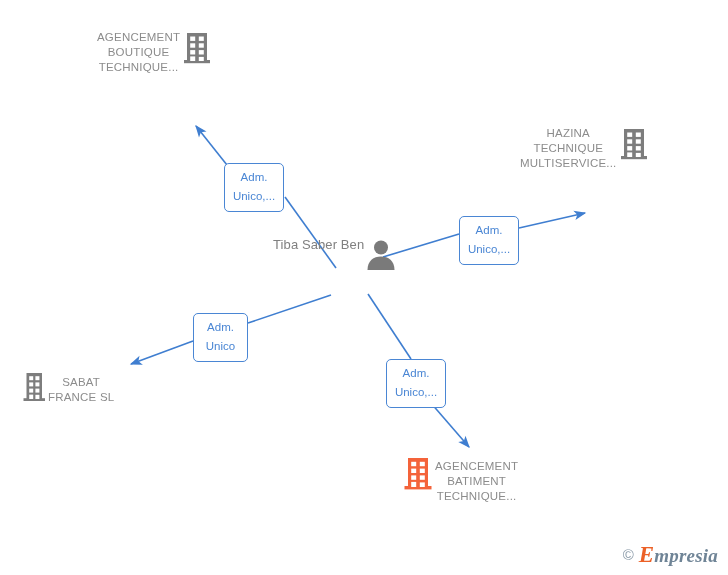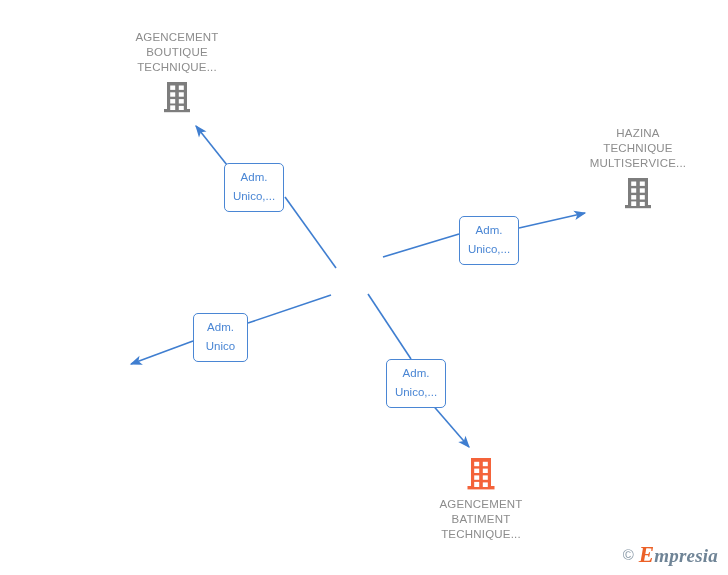--- a/index.html
+++ b/index.html
@@ -23,22 +23,21 @@
     left: 0;
     top: 0;
     width: 728px;
     height: 575px;
   }
 
   
   .node {
     position: absolute;
     display: flex;
-    flex-direction: column;
-    align-items: center;
+    flex-direction: row;
     width: 160px;
     margin-left: -80px;
   }
   .node-label {
     font-size: 11.5px;
     line-height: 15px;
     color: #8c8c8c;
     text-align: center;
     letter-spacing: 0.2px;
     white-space: pre-line;
@@ -159,41 +158,68 @@
         <rect x="10.2" y="13.3" width="5" height="4.4" fill="#ffffff"></rect>
         <rect x="18.8" y="13.3" width="5" height="4.4" fill="#ffffff"></rect>
         <rect x="10.2" y="20.1" width="5" height="4.4" fill="#ffffff"></rect>
         <rect x="18.8" y="20.1" width="5" height="4.4" fill="#ffffff"></rect>
         <rect x="10.2" y="26.4" width="5" height="4.6" fill="#ffffff"></rect>
         <rect x="18.8" y="26.9" width="5" height="4.1" fill="#ffffff"></rect>
       </svg>
     </span>
   </div>
 
-  <div class="node" style="left:638px; top:126px;">
+  <div class="node" style="left:600px; top:126px;">
     <div class="node-label top">HAZINA
 TECHNIQUE
 MULTISERVICE...</div>
     <span class="icon-wrap">
       <svg width="34" height="36" viewBox="0 0 34 36" xmlns="http://www.w3.org/2000/svg">
         <rect x="7" y="3" width="20" height="28" fill="#7d7d7d"></rect>
         <rect x="4" y="30" width="26" height="3.2" fill="#7d7d7d"></rect>
         <rect x="10.2" y="6.5" width="5" height="4.4" fill="#ffffff"></rect>
         <rect x="18.8" y="6.5" width="5" height="4.4" fill="#ffffff"></rect>
         <rect x="10.2" y="13.3" width="5" height="4.4" fill="#ffffff"></rect>
         <rect x="18.8" y="13.3" width="5" height="4.4" fill="#ffffff"></rect>
         <rect x="10.2" y="20.1" width="5" height="4.4" fill="#ffffff"></rect>
         <rect x="18.8" y="20.1" width="5" height="4.4" fill="#ffffff"></rect>
         <rect x="10.2" y="26.4" width="5" height="4.6" fill="#ffffff"></rect>
         <rect x="18.8" y="26.9" width="5" height="4.1" fill="#ffffff"></rect>
       </svg>
     </span>
   </div>
 
-
+  <div class="node" style="left:353px; top:237px;">
+    <div class="node-label person top">Tiba Saber Ben</div>
+    <span class="icon-wrap">
+      <svg width="34" height="34" viewBox="0 0 34 34" xmlns="http://www.w3.org/2000/svg">
+        <circle cx="17" cy="10.5" r="7" fill="#7a7a7a"></circle>
+        <path d="M3.5,33 C3.5,23.8 9.6,19.5 17,19.5 C24.4,19.5 30.5,23.8 30.5,33 Z" fill="#7a7a7a"></path>
+      </svg>
+    </span>
+  </div>
+
+  <div class="node" style="left:100px; top:371px;">
+    <span class="icon-wrap">
+      <svg width="28" height="32" viewBox="0 0 28 32" xmlns="http://www.w3.org/2000/svg">
+        <rect x="6.5" y="2" width="15.5" height="26" fill="#7d7d7d"></rect>
+        <rect x="3.5" y="27.2" width="21.5" height="2.8" fill="#7d7d7d"></rect>
+        <rect x="9.2" y="5.2" width="4" height="4" fill="#ffffff"></rect>
+        <rect x="15.4" y="5.2" width="4" height="4" fill="#ffffff"></rect>
+        <rect x="9.2" y="11.4" width="4" height="4" fill="#ffffff"></rect>
+        <rect x="15.4" y="11.4" width="4" height="4" fill="#ffffff"></rect>
+        <rect x="9.2" y="17.6" width="4" height="4" fill="#ffffff"></rect>
+        <rect x="15.4" y="17.6" width="4" height="4" fill="#ffffff"></rect>
+        <rect x="9.2" y="23.6" width="4" height="4.4" fill="#ffffff"></rect>
+        <rect x="15.4" y="23.8" width="4" height="4.2" fill="#ffffff"></rect>
+      </svg>
+    </span>
+    <div class="node-label bottom">SABAT
+FRANCE  SL</div>
+  </div>
 
   <div class="node" style="left:481px; top:455px;">
     <span class="icon-wrap">
       <svg width="34" height="38" viewBox="0 0 34 38" xmlns="http://www.w3.org/2000/svg">
         <rect x="7" y="3" width="20" height="29" fill="#f4633a"></rect>
         <rect x="3.5" y="31" width="27" height="3.4" fill="#f4633a"></rect>
         <rect x="10.2" y="6.8" width="5" height="4.4" fill="#ffffff"></rect>
         <rect x="18.8" y="6.8" width="5" height="4.4" fill="#ffffff"></rect>
         <rect x="10.2" y="13.6" width="5" height="4.4" fill="#ffffff"></rect>
         <rect x="18.8" y="13.6" width="5" height="4.4" fill="#ffffff"></rect>

